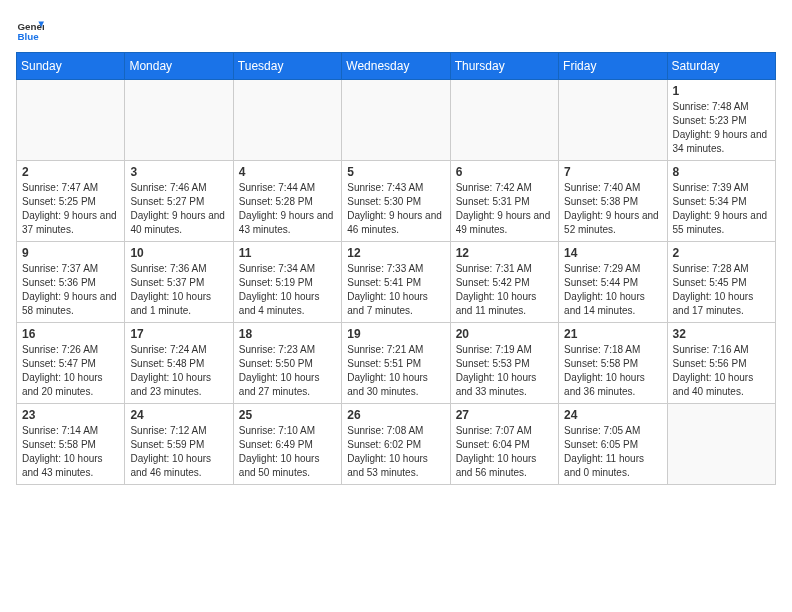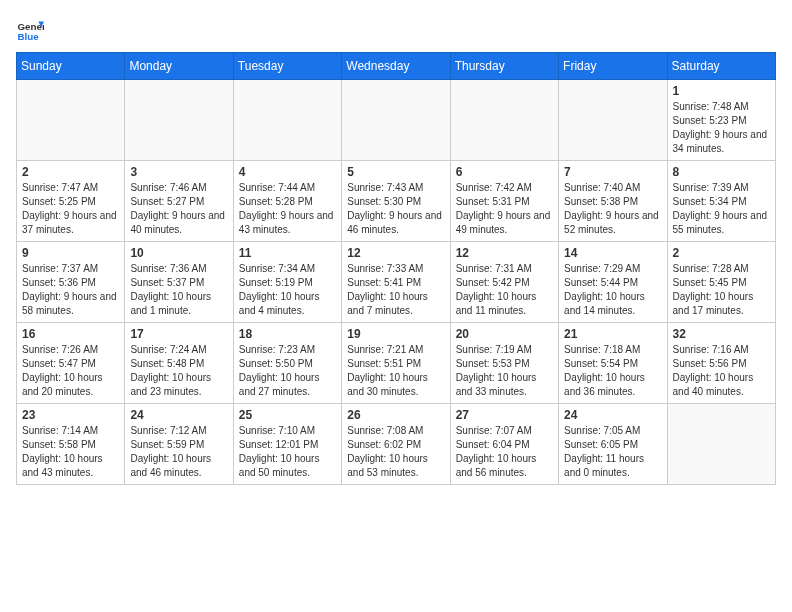--- a/index.html
+++ b/index.html
@@ -239,21 +239,21 @@
         </td>
         <td>
           <span class="day-num">20</span>
           <div class="day-info">Sunrise: 7:19 AM
 Sunset: 5:53 PM
 Daylight: 10 hours and 33 minutes.</div>
         </td>
         <td>
           <span class="day-num">21</span>
           <div class="day-info">Sunrise: 7:18 AM
-Sunset: 5:54 PM
+Sunset: 5:58 PM
 Daylight: 10 hours and 36 minutes.</div>
         </td>
         <td>
           <span class="day-num">32</span>
           <div class="day-info">Sunrise: 7:16 AM
 Sunset: 5:56 PM
 Daylight: 10 hours and 40 minutes.</div>
         </td>
       </tr>
       <tr>
@@ -265,21 +265,21 @@
         </td>
         <td>
           <span class="day-num">24</span>
           <div class="day-info">Sunrise: 7:12 AM
 Sunset: 5:59 PM
 Daylight: 10 hours and 46 minutes.</div>
         </td>
         <td>
           <span class="day-num">25</span>
           <div class="day-info">Sunrise: 7:10 AM
-Sunset: 12:01 PM
+Sunset: 6:49 PM
 Daylight: 10 hours and 50 minutes.</div>
         </td>
         <td>
           <span class="day-num">26</span>
           <div class="day-info">Sunrise: 7:08 AM
 Sunset: 6:02 PM
 Daylight: 10 hours and 53 minutes.</div>
         </td>
         <td>
           <span class="day-num">27</span>

